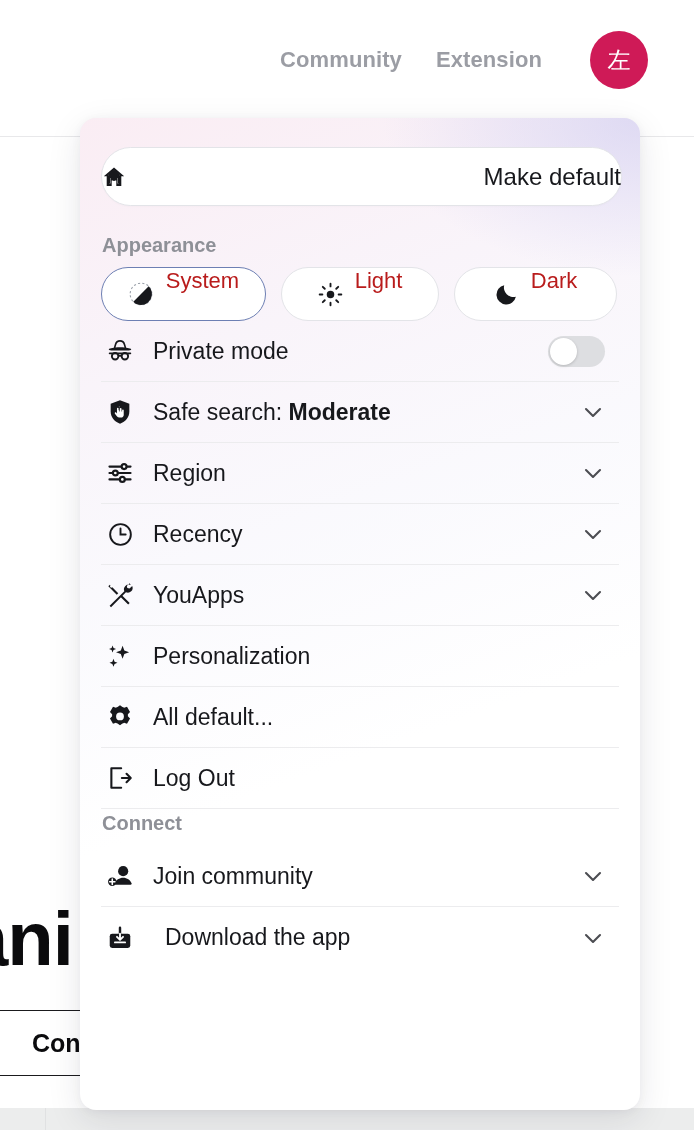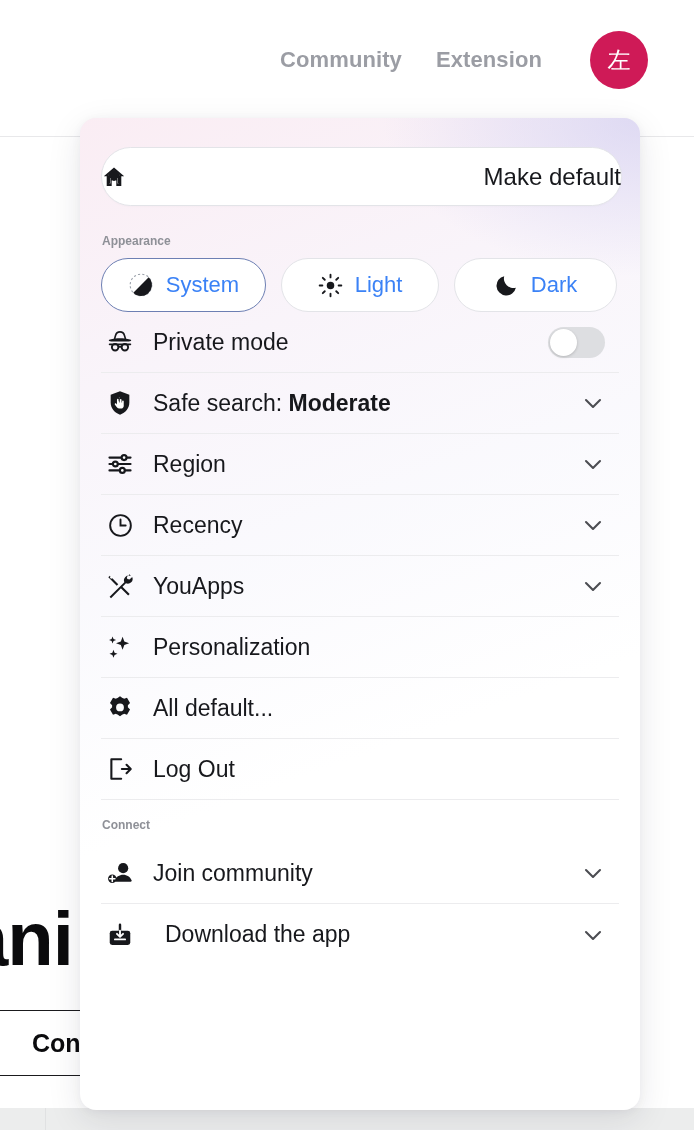--- a/index.html
+++ b/index.html
@@ -80,32 +80,32 @@
     border: 1px solid #e3e4e8; border-radius: 30px;
     background: #ffffff;
     display: flex; align-items: center; justify-content: space-between; gap: 9px;
     font-size: 24px; color: #17181c; font-weight: normal;
     box-shadow: 0 1px 2px rgba(0,0,0,.02);
   }
   .make-default .icon { display: flex; align-items: center; }
 
   
   .section-label {
-    font-size: 12px; font-weight: bold; color: #8e9097;
+    font-size: 20px; font-weight: bold; color: #8e9097;
     margin-top: 28px; margin-bottom: 10px; padding-left: 1px;
   }
-  .section-label.connect { margin-top: 18px; margin-bottom: 11px; }
+  .section-label.connect { margin-top: 3px; margin-bottom: 11px; }
 
   
   .appearance-row { display: flex; gap: 15px; }
   .appearance-btn {
     height: 54px; border-radius: 27px; background: #ffffff;
     border: 1px solid #e3e4e8;
-    display: flex; align-items: center; justify-content: center; gap: 12px;
-    font-size: 22px; color: #3b82f6; flex: 0 0 auto;
+    display: flex; justify-content: center; gap: 12px;
+    font-size: 22px; color: #b91c1c; flex: 0 0 auto;
   }
   .appearance-btn.system { width: 165px; border: 1.5px solid #6d7fb3; }
   .appearance-btn.light  { width: 158px; }
   .appearance-btn.dark   { width: 163px; }
   .appearance-btn .icon { display: flex; align-items: center; }
 
   
   .rows { border-top: 0; }
   .row {
     height: 61px; display: flex; align-items: center;

